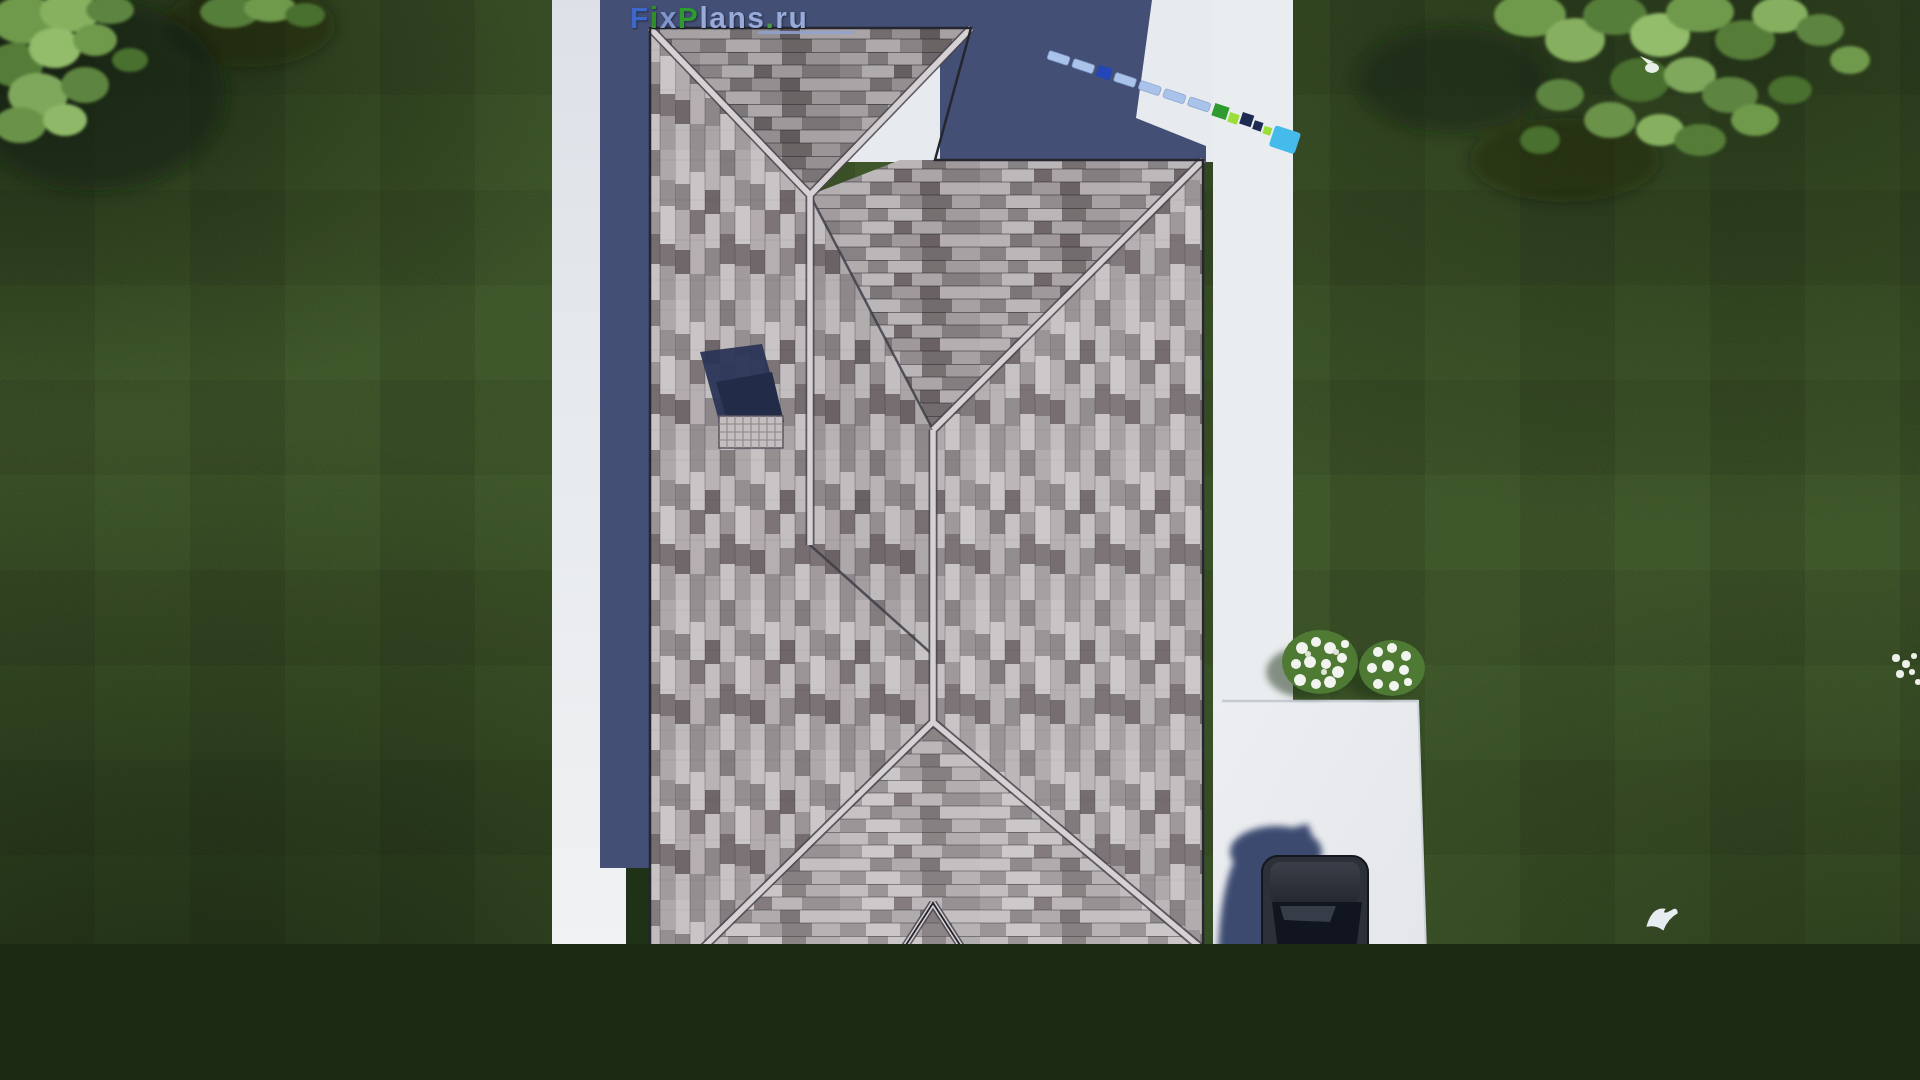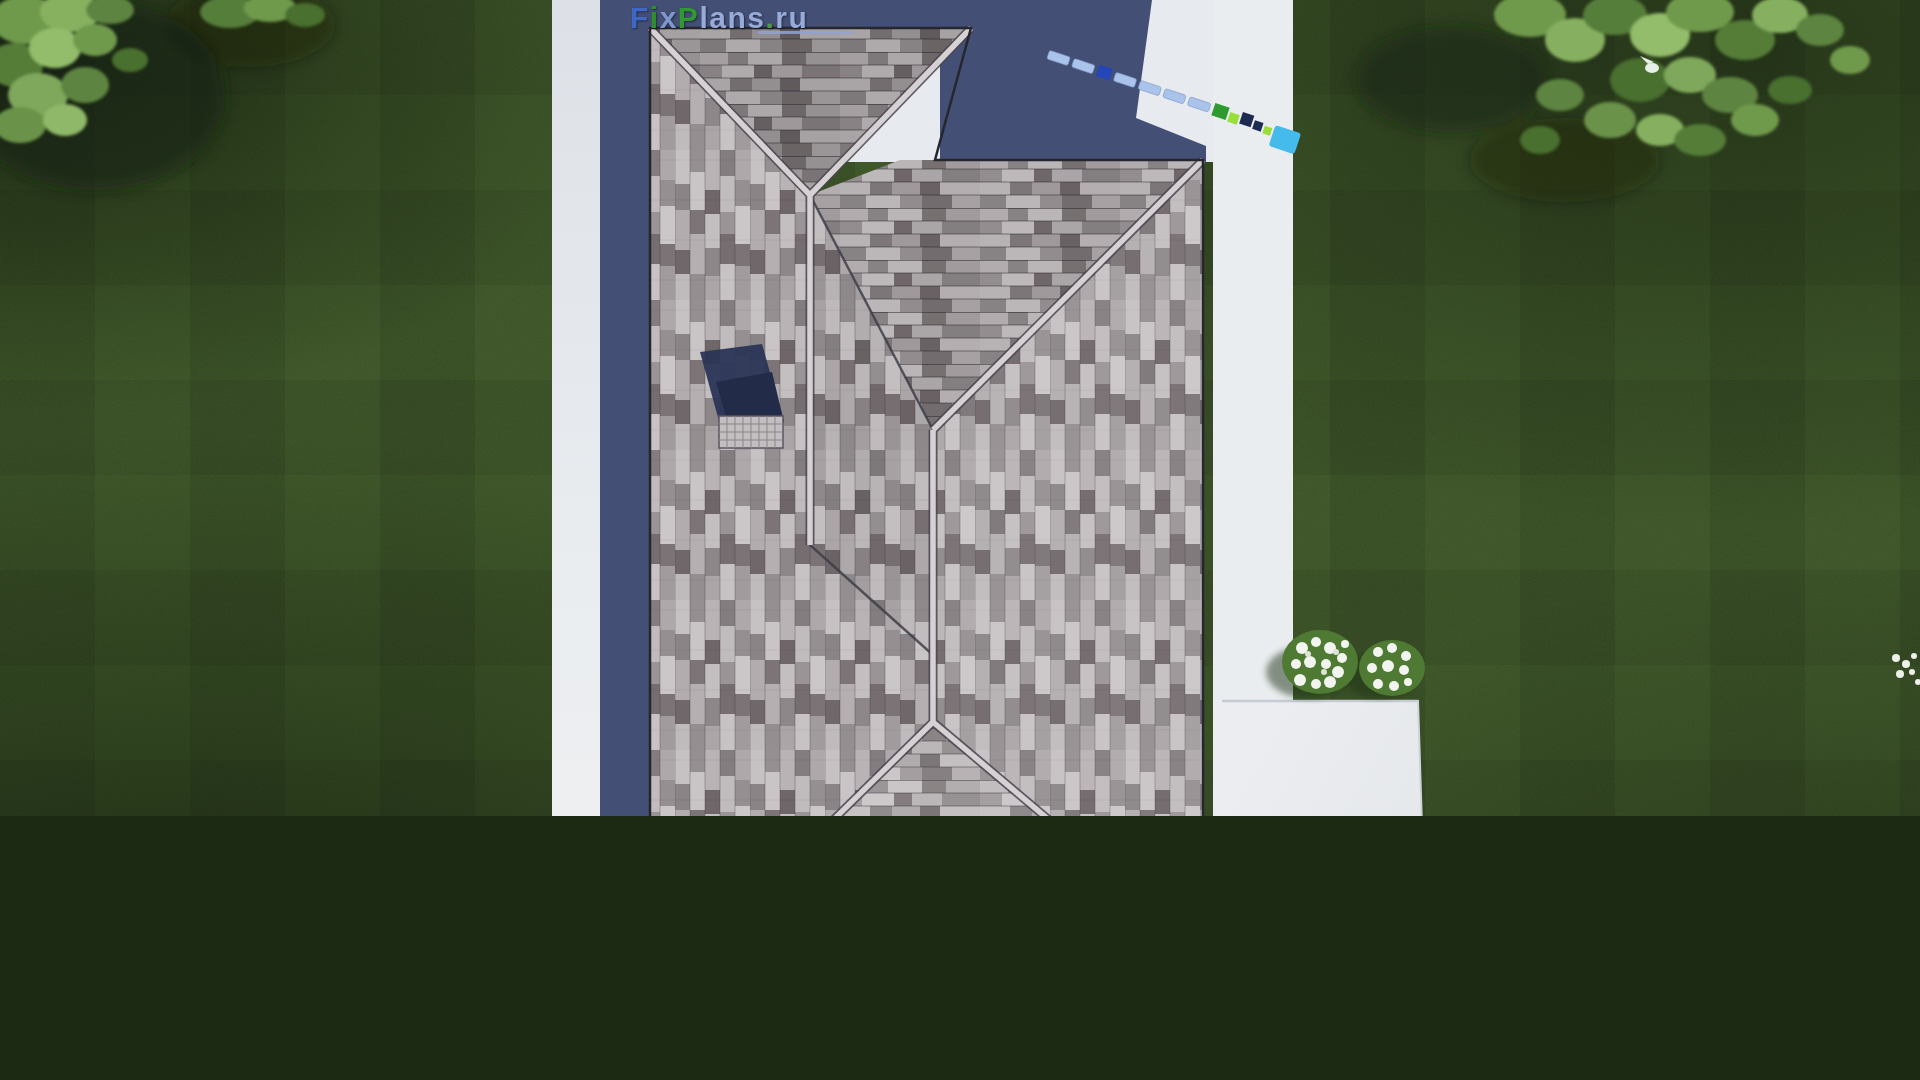--- a/index.html
+++ b/index.html
@@ -1,16 +1,16 @@
 <!DOCTYPE html>
 <html><head>
 <meta charset="utf-8">
 <style>
   html,body{margin:0;padding:0;background:#1c2913;}
-  #stage{position:relative;width:1920px;height:816px;overflow:hidden;
+  #stage{position:relative;width:1920px;height:944px;overflow:hidden;
          font-family:"Liberation Sans",sans-serif;}
   #scene{position:absolute;left:0;top:0;}
   #logo{position:absolute;left:630px;top:1px;font-weight:bold;font-size:30px;
         letter-spacing:1.5px;white-space:nowrap;
         text-shadow:1px 1px 2px rgba(10,15,30,.55);user-select:none;}
   #logo span{display:inline-block;}
   #logo-underline{position:absolute;left:758px;top:31px;width:96px;height:3px;
         background:#8fa2d2;opacity:.85;border-radius:2px;}
 </style>
 </head>

